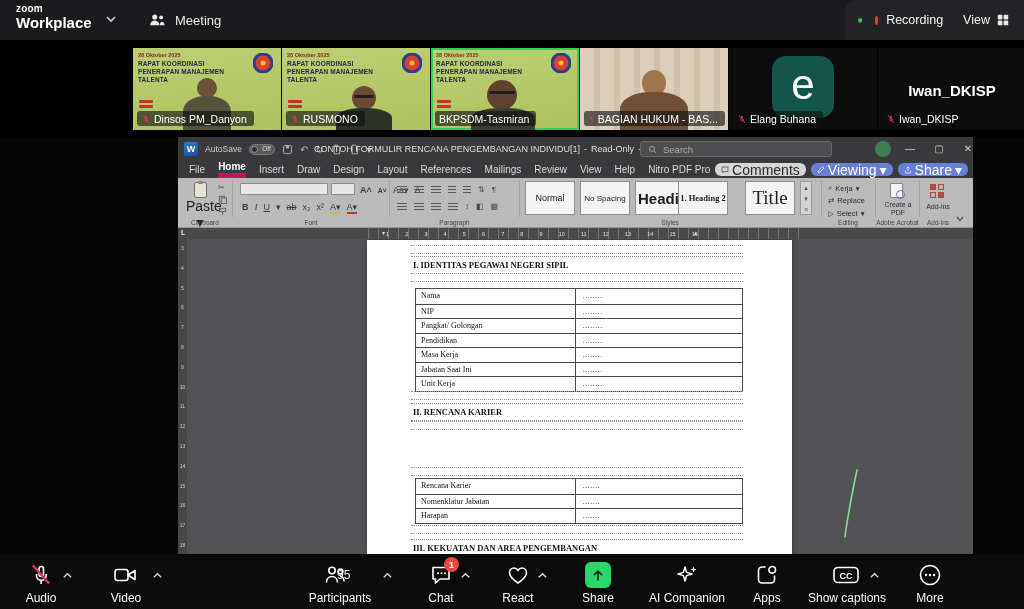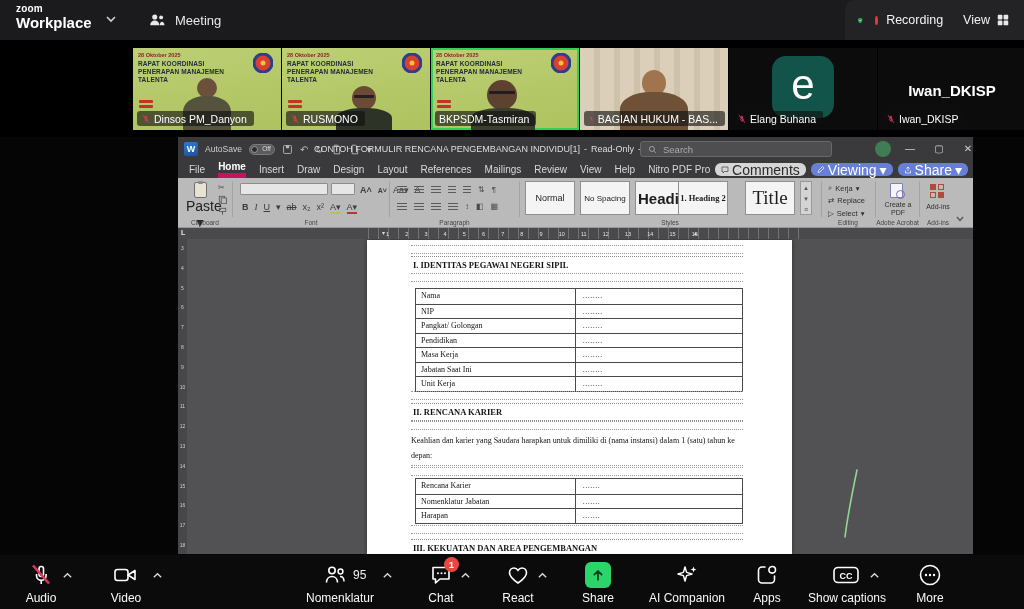--- a/index.html
+++ b/index.html
@@ -565,21 +565,20 @@
             </div>
           <div class="trow">
               <div class="tc1">Unit Kerja</div>
               <div class="tc2">........</div>
             </div>
         </div>
 
         <div class="drow" style="top:151px"></div>
         <div class="sect" style="top:163px">II. RENCANA KARIER</div>
         <div class="drow" style="top:181px"></div>
-        <div class="para">Keahlian dan karier yang Saudara harapkan untuk dimiliki di (nama instansi) dalam 1 (satu) tahun ke depan:</div>
         <div class="drow" style="top:227px"></div>
 
         <div class="dtable" style="top:238px">
           <div class="trow">
               <div class="tc1">Rencana Karier</div>
               <div class="tc2">.......</div>
             </div>
           <div class="trow">
               <div class="tc1">Nomenklatur Jabatan</div>
               <div class="tc2">.......</div>
@@ -621,25 +620,25 @@
         <polyline points="2,8 6,4 10,8" fill="none" stroke="#d9d9d9" stroke-width="1.5"></polyline>
       </svg>
     <div class="blabel" style="left:93px; width:66px">Video</div>
 
     <svg class="bicon" style="left:322px" width="26" height="24" viewBox="0 0 24 24">
       <circle cx="9" cy="7.5" r="3.2" fill="none" stroke="#fff" stroke-width="1.6"></circle>
       <path d="M3.5 19.5c0-4 2.8-6 5.5-6s5.5 2 5.5 6" fill="none" stroke="#fff" stroke-width="1.6"></path>
       <circle cx="17.5" cy="8.5" r="2.4" fill="none" stroke="#fff" stroke-width="1.5"></circle>
       <path d="M17 13.5c2.2 0 4 1.8 4 5" fill="none" stroke="#fff" stroke-width="1.5"></path>
     </svg>
-    <span class="count95" style="left:353px">95</span>
+    <span class="count95" style="left:337px">95</span>
     <svg class="chev" style="left:382px" viewBox="0 0 12 12">
         <polyline points="2,8 6,4 10,8" fill="none" stroke="#d9d9d9" stroke-width="1.5"></polyline>
       </svg>
-    <div class="blabel" style="left:290px; width:100px">Nomenklatur</div>
+    <div class="blabel" style="left:290px; width:100px">Participants</div>
 
     <svg class="bicon" style="left:428px" width="26" height="24" viewBox="0 0 24 24">
       <path d="M4 4.5h16v11.5h-9l-4.5 4v-4H4z" fill="none" stroke="#fff" stroke-width="1.6" stroke-linejoin="round"></path>
       <circle cx="9" cy="10.2" r="1" fill="#fff"></circle>
         <circle cx="12.5" cy="10.2" r="1" fill="#fff"></circle>
         <circle cx="16" cy="10.2" r="1" fill="#fff"></circle>
     </svg>
     <span class="badge" style="left:444px; top:2px">1</span>
     <svg class="chev" style="left:460px" viewBox="0 0 12 12">
         <polyline points="2,8 6,4 10,8" fill="none" stroke="#d9d9d9" stroke-width="1.5"></polyline>

